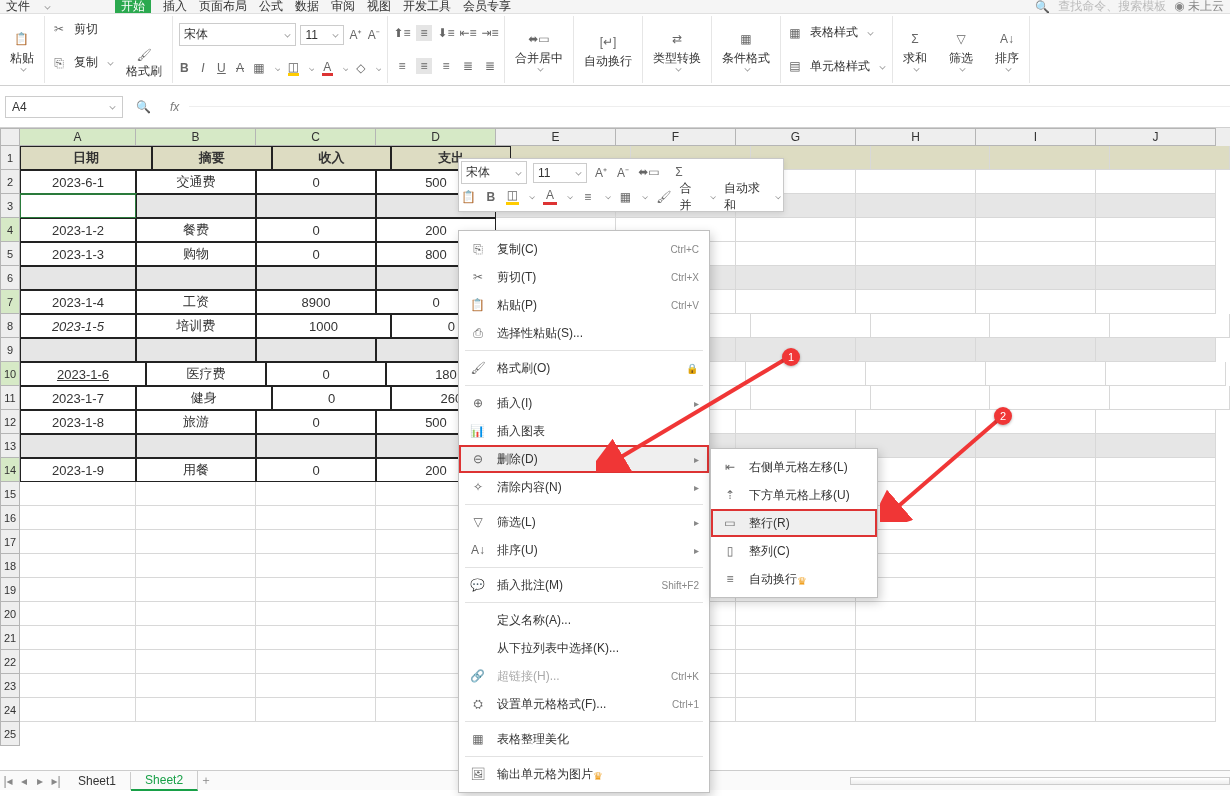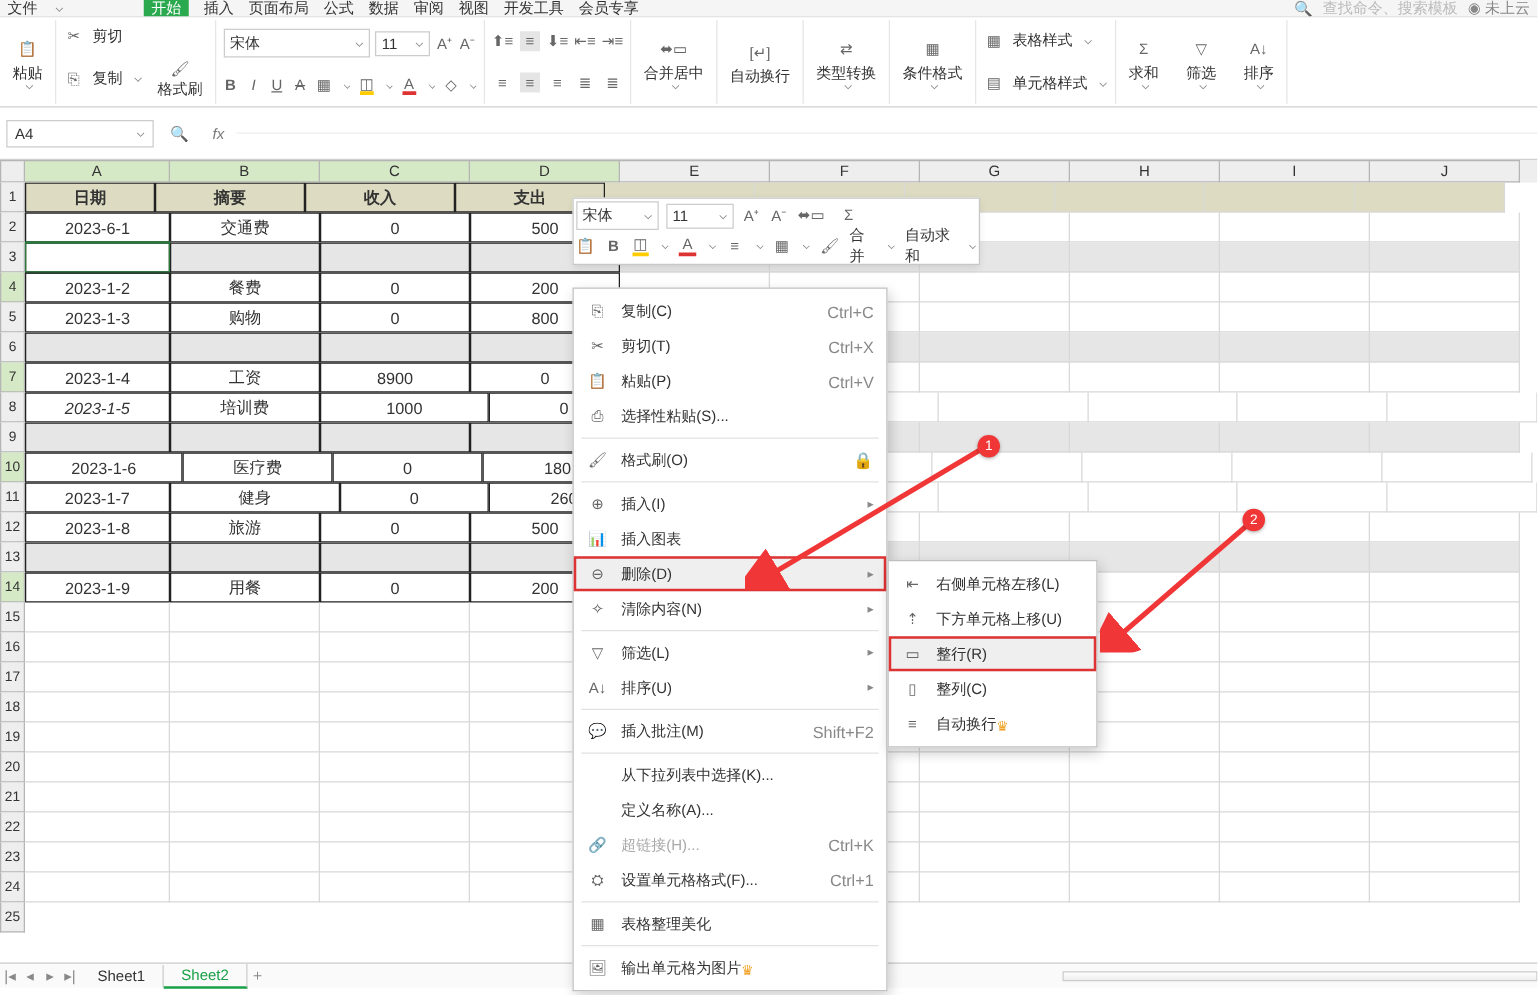--- a/index.html
+++ b/index.html
@@ -41,21 +41,21 @@
 .hdr-row .cell { background: #dddcc2; font-weight: 700; }
 .active-cell { outline: 2px solid #2a7a3b; outline-offset: -1px; background: #fff !important; }
 
 .floatbar { position: absolute; top: 158px; left: 458px; width: 326px; height: 54px; background: #fff; border: 1px solid #c8c8c8; box-shadow: 0 2px 6px rgba(0,0,0,.1); display: flex; flex-direction: column; padding: 2px; }
 .floatbar .frow { display: flex; align-items: center; gap: 6px; height: 25px; }
 
 .ctx { position: absolute; top: 230px; left: 458px; width: 252px; background: #fff; border: 1px solid #c0c0c0; box-shadow: 2px 4px 10px rgba(0,0,0,.2); padding: 4px 0; z-index: 10; }
 .ctx-item { display: flex; align-items: center; height: 28px; padding: 0 10px 0 10px; cursor: pointer; font-size: 12px; }
 .ctx-item.hl { background: #efefef; outline: 2px solid #d33; outline-offset: -2px; }
 .ctx-item .ci-icon { width: 18px; margin-right: 10px; color: #666; display:flex; align-items:center; justify-content:center; }
-.ctx-item .ci-key { margin-left: auto; color: #888; font-size: 13px; }
+.ctx-item .ci-key { margin-left: auto; color: #888; font-size: 10px; }
 .ctx-item .ci-arrow { margin-left: auto; font-size: 10px; color: #888; }
 .ctx-item.dis { color: #aaa; }
 .ctx-sep { height: 1px; background: #e2e2e2; margin: 3px 6px; }
 
 .submenu { position: absolute; top: 448px; left: 710px; width: 168px; background: #fff; border: 1px solid #c0c0c0; box-shadow: 2px 4px 10px rgba(0,0,0,.2); padding: 4px 0; z-index: 12; }
 .submenu .ctx-item.hl { outline: 2px solid #d33; outline-offset: -2px; }
 
 .annot1 { position: absolute; top: 348px; left: 782px; width: 18px; height: 18px; background: #f03636; border-radius: 50%; color: #fff; font-size: 11px; display: flex; align-items: center; justify-content: center; box-shadow: 0 1px 3px rgba(0,0,0,.3); z-index: 30; }
 .annot2 { position: absolute; top: 407px; left: 994px; width: 18px; height: 18px; background: #f03636; border-radius: 50%; color: #fff; font-size: 11px; display: flex; align-items: center; justify-content: center; box-shadow: 0 1px 3px rgba(0,0,0,.3); z-index: 30; }
 .arrow-svg { position: absolute; pointer-events: none; z-index: 28; }
@@ -266,21 +266,21 @@
       <div class="rh">19</div>
       <div class="rh">20</div>
       <div class="rh">21</div>
       <div class="rh">22</div>
       <div class="rh">23</div>
       <div class="rh">24</div>
       <div class="rh">25</div>
     </div>
   <div class="cells" id="cells">
       <div class="crow hdr-row">
-        <div class="cell data" style="width: 104px;">日期</div>
+        <div class="cell data" style="width: 132px;">日期</div>
         <div class="cell data" style="width: 120px;">摘要</div>
         <div class="cell data" style="width: 120px;">收入</div>
         <div class="cell data" style="width: 120px;">支出</div>
         <div class="cell" style="width: 120px;"></div>
         <div class="cell" style="width: 120px;"></div>
         <div class="cell" style="width: 120px;"></div>
         <div class="cell" style="width: 120px;"></div>
         <div class="cell" style="width: 120px;"></div>
         <div class="cell" style="width: 120px;"></div>
       </div>
@@ -374,21 +374,21 @@
         <div class="cell data" style="width: 120px; background: rgb(230, 230, 230);"></div>
         <div class="cell data" style="width: 120px; background: rgb(230, 230, 230);"></div>
         <div class="cell" style="width: 120px; background: rgb(230, 230, 230);"></div>
         <div class="cell" style="width: 120px; background: rgb(230, 230, 230);"></div>
         <div class="cell" style="width: 120px; background: rgb(230, 230, 230);"></div>
         <div class="cell" style="width: 120px; background: rgb(230, 230, 230);"></div>
         <div class="cell" style="width: 120px; background: rgb(230, 230, 230);"></div>
         <div class="cell" style="width: 120px; background: rgb(230, 230, 230);"></div>
       </div>
       <div class="crow">
-        <div class="cell data" style="width: 126px;">2023-1-6</div>
+        <div class="cell data" style="width: 126px; text-decoration: underline;">2023-1-6</div>
         <div class="cell data" style="width: 120px;">医疗费</div>
         <div class="cell data" style="width: 120px;">0</div>
         <div class="cell data" style="width: 120px;">180</div>
         <div class="cell" style="width: 120px;"></div>
         <div class="cell" style="width: 120px;"></div>
         <div class="cell" style="width: 120px;"></div>
         <div class="cell" style="width: 120px;"></div>
         <div class="cell" style="width: 120px;"></div>
         <div class="cell" style="width: 120px;"></div>
       </div>
@@ -660,25 +660,25 @@
     </div>
   <div class="ctx-sep"></div>
   <div class="ctx-item">
       <span class="ci-icon">💬</span>
       <span>插入批注(M)</span>
       <span class="ci-key">Shift+F2</span>
     </div>
   <div class="ctx-sep"></div>
   <div class="ctx-item">
       <span class="ci-icon"></span>
+      <span>定义名称(A)...</span>
+    </div>
+  <div class="ctx-item">
+      <span class="ci-icon"></span>
       <span>从下拉列表中选择(K)...</span>
-    </div>
-  <div class="ctx-item">
-      <span class="ci-icon"></span>
-      <span>定义名称(A)...</span>
     </div>
   <div class="ctx-item dis">
       <span class="ci-icon">🔗</span>
       <span>超链接(H)...</span>
       <span class="ci-key">Ctrl+K</span>
     </div>
   <div class="ctx-item">
       <span class="ci-icon">⛭</span>
       <span>设置单元格格式(F)...</span>
       <span class="ci-key">Ctrl+1</span>

